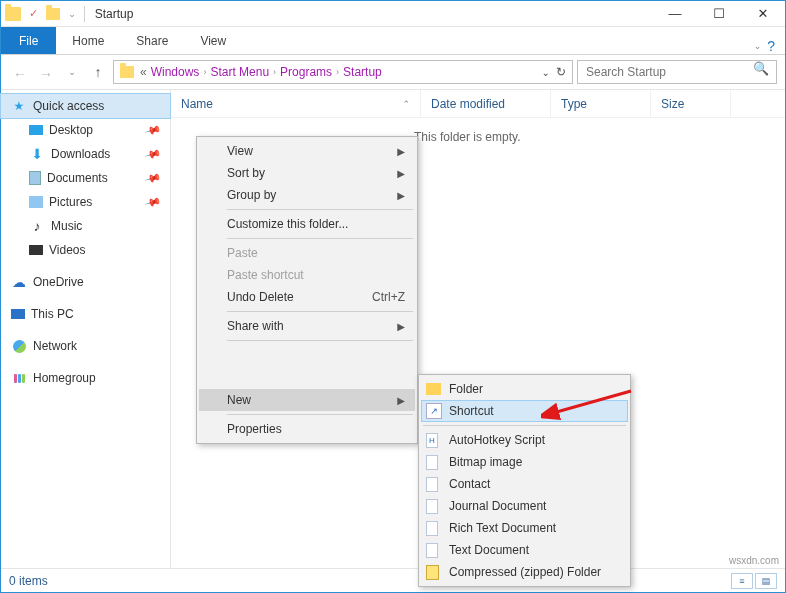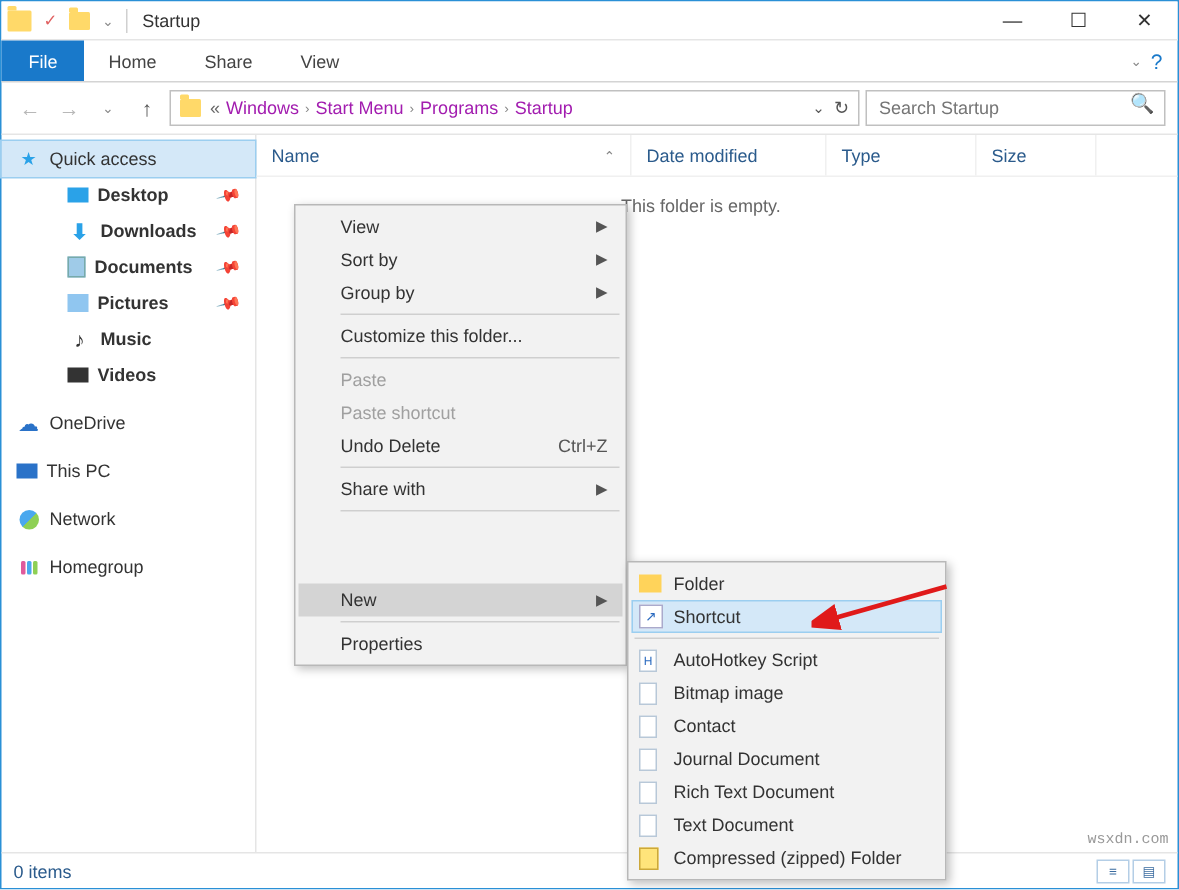--- a/index.html
+++ b/index.html
@@ -9,21 +9,21 @@
   .titlebar { height: 26px; display: flex; align-items: center; background: #fff; border-bottom: 1px solid #e5e5e5; }
   .qat { display: flex; align-items: center; gap: 8px; padding: 0 4px; }
   .folder-icon { width: 16px; height: 14px; background: #ffd969; border-radius: 1px; position: relative; }
   .folder-icon::before { content: ""; position: absolute; top: -3px; left: 0; width: 6px; height: 3px; background: #ffd969; border-radius: 1px 1px 0 0; }
   .check { color: #e06060; font-size: 11px; }
   .title-text { margin-left: 6px; color: #333; }
   .title-sep { width: 1px; height: 16px; background: #d0d0d0; margin: 0 4px; }
   .winbtns { margin-left: auto; display: flex; }
   .winbtn { width: 44px; height: 26px; display: flex; align-items: center; justify-content: center; font-size: 13px; color: #333; }
   
-  .ribbon { height: 28px; display: flex; align-items: center; border-bottom: 1px solid #d4d4d4; }
+  .ribbon { height: 28px; display: flex; align-items: flex-end; border-bottom: 1px solid #d4d4d4; }
   .tab-file { background: #1979ca; color: #fff; height: 100%; display: flex; align-items: center; padding: 0 18px; }
   .tab { padding: 0 16px; height: 100%; display: flex; align-items: center; color: #444; }
   .ribbon-right { margin-left: auto; display: flex; align-items: center; gap: 6px; padding-right: 10px; }
   .help-icon { color: #1979ca; font-size: 14px; }
   .chev-down { color: #888; font-size: 9px; }
   
   .addrrow { height: 34px; display: flex; align-items: center; padding: 4px 8px; gap: 4px; }
   .navbtn { width: 22px; height: 22px; border-radius: 2px; display: flex; align-items: center; justify-content: center; color: #b8b8b8; font-size: 14px; }
   .uparrow { color: #555; }
   .addressbar { flex: 1; height: 24px; border: 1px solid #c0c0c0; display: flex; align-items: center; padding: 0 2px; }
@@ -31,21 +31,21 @@
   .addr-ch { color: #888; padding: 0 2px; font-size: 9px; }
   .addr-end { margin-left: auto; display: flex; align-items: center; gap: 6px; padding-right: 4px; color: #555; }
   .searchbox { width: 200px; height: 24px; border: 1px solid #c0c0c0; display: flex; padding: 0 6px; color: #888; }
   .searchbox input { border: none; flex: 1; outline: none; color: #888; font-size: 12px; background: transparent; }
   .mag { color: #888; font-size: 13px; }
   
   .main { flex: 1; display: flex; border-top: 1px solid #e5e5e5; min-height: 0; }
   .sidebar { width: 170px; border-right: 1px solid #e5e5e5; padding-top: 4px; }
   .sb-group { margin-bottom: 8px; }
   .sb-item { display: flex; align-items: center; height: 24px; padding-left: 10px; gap: 6px; color: #333; position: relative; }
-  .sb-item.indent { padding-left: 44px; font-weight: bold; }
+  .sb-item.indent { padding-left: 28px; }
   .sb-item.selected { background: #d4e8f8; outline: 1px solid #9bcef0; }
   .pin { margin-left: auto; margin-right: 10px; color: #9aa; font-size: 11px; transform: rotate(30deg); }
   .ic { width: 16px; height: 16px; display: flex; align-items: center; justify-content: center; font-size: 12px; }
   .star { color: #2aa2e8; }
   .desk { background: #2aa2e8; width: 14px; height: 10px; }
   .dl { color: #2aa2e8; font-size: 14px; }
   .doc { background: #9fcbe8; width: 12px; height: 14px; border: 1px solid #7aa; }
   .pic { background: #90c6f0; width: 14px; height: 12px; }
   .music { color: #333; font-size: 14px; }
   .vid { background: #333; width: 14px; height: 10px; }
@@ -77,21 +77,21 @@
   .mitem .shortcut { margin-left: auto; color: #555; }
   .msep { height: 1px; background: #cfcfcf; margin: 3px 2px 3px 28px; }
   .micon { position: absolute; left: 5px; width: 16px; height: 16px; display: flex; align-items: center; justify-content: center; font-size: 11px; }
   .micon.folder { background: #ffd35a; width: 15px; height: 12px; }
   .micon.shortcut { background: #fff; border: 1px solid #aac; }
   .micon.shortcut::after { content: "↗"; color: #2b6bc0; font-size: 9px; }
   .micon.page { background: #fff; border: 1px solid #b8c8d8; width: 12px; height: 15px; }
   .micon.zip { background: #ffe47a; border: 1px solid #cca83a; width: 13px; height: 15px; }
   
   .red-arrow { position: absolute; left: 540px; top: 384px; pointer-events: none; }
-  .watermark { position: absolute; right: 6px; bottom: 26px; color: #999; font-size: 10px; font-family: Liberation Mono, monospace; }
+  .watermark { position: absolute; right: 6px; bottom: 26px; color: #999; font-size: 10px; }
 </style>
 </head>
 <body>
 
 <div class="window">
 
   <div class="titlebar">
     <div class="qat">
       <div class="folder-icon"></div>
       <div class="check">✓</div>

